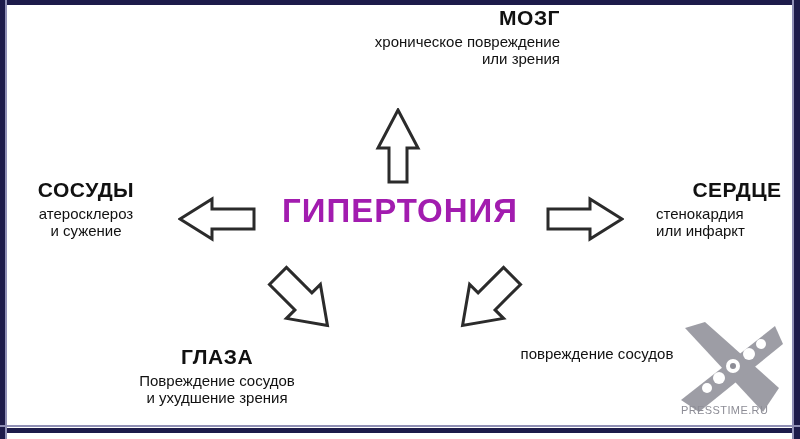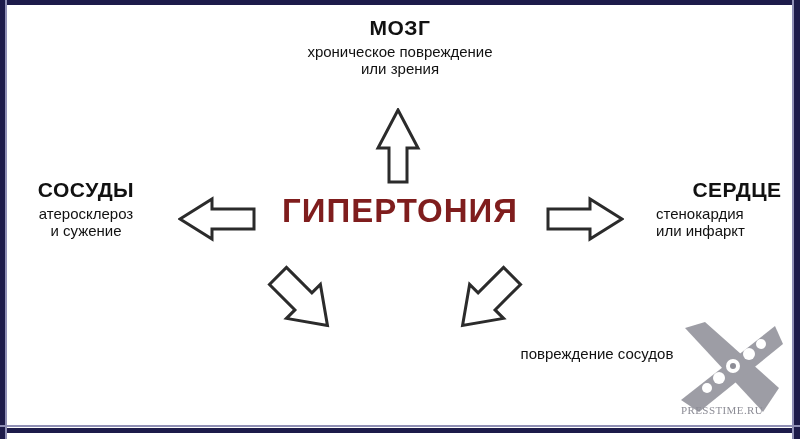--- a/index.html
+++ b/index.html
@@ -43,36 +43,36 @@
     font-weight: bold;
     font-size: 21px;
     letter-spacing: 0.5px;
     margin-bottom: 2px;
   }
   .node .line {
     font-size: 15px;
     font-weight: 400;
   }
 
-  #node-brain  { left: 240px; top: 16px;   width: 320px; }
+  #node-brain  { left: 240px; top: 6px;   width: 320px; text-align: right; }
   #node-vessels{ left: -2px;  top: 178px; width: 176px; }
   #node-heart  { left: 648px; top: 178px; width: 176px; text-align: left; padding-left: 8px; }
   #node-eyes   { left: 72px;  top: 345px; width: 290px; }
   #node-kidneys{ left: 452px; top: 345px; width: 290px; }
 
   #center-title {
     position: absolute;
     left: 250px;
     top: 192px;
     width: 300px;
     text-align: center;
     font-size: 33px;
     font-weight: bold;
     letter-spacing: 1px;
-    color: #7f1d1d;
+    color: #a21caf;
   }
 
   
   .arrow { position: absolute; }
   #arrow-up     { left: 368px; top: 108px; }
   #arrow-left   { left: 178px; top: 196px; }
   #arrow-right  { left: 546px; top: 196px; }
   #arrow-dl     { left: 258px; top: 258px; }
   #arrow-dr     { left: 444px; top: 258px; }
 
@@ -85,21 +85,21 @@
     height: 108px;
     pointer-events: none;
   }
   #watermark .wm-text {
     position: absolute;
     left: 6px;
     top: 82px;
     font-size: 11px;
     letter-spacing: 0.4px;
     color: #8d8d96;
-    font-family: Liberation Serif, serif;
+    font-family: Liberation Sans, sans-serif;
     white-space: nowrap;
   }
 </style>
 </head>
 <body>
 
 <div id="canvas">
 
   <div class="frame-top"></div>
   <div class="frame-left"></div>
@@ -122,20 +122,25 @@
     <div class="line">атеросклероз</div>
     <div class="line">и сужение</div>
   </div>
 
   <div class="node" id="node-heart">
     <div class="title" style="text-align:center;padding-right:14px;">СЕРДЦЕ</div>
     <div class="line">стенокардия</div>
     <div class="line">или инфаркт</div>
   </div>
 
+  <div class="node" id="node-eyes">
+    <div class="title">ГЛАЗА</div>
+    <div class="line">Повреждение сосудов</div>
+    <div class="line">и ухудшение зрения</div>
+  </div>
 
   <div class="node" id="node-kidneys">
     <div class="line">повреждение сосудов</div>
   </div>
 
   <div class="arrow" id="arrow-up">
     <svg width="60" height="76" viewBox="0 0 60 76">
       <polygon points="30,2 50,40 39,40 39,74 21,74 21,40 10,40" fill="#ffffff" stroke="#2b2b2b" stroke-width="3" stroke-linejoin="miter"></polygon>
     </svg>
   </div>

